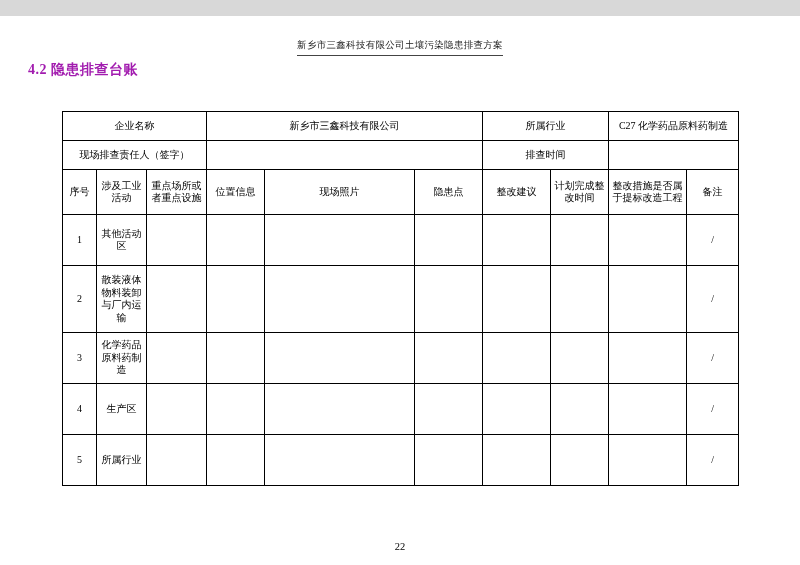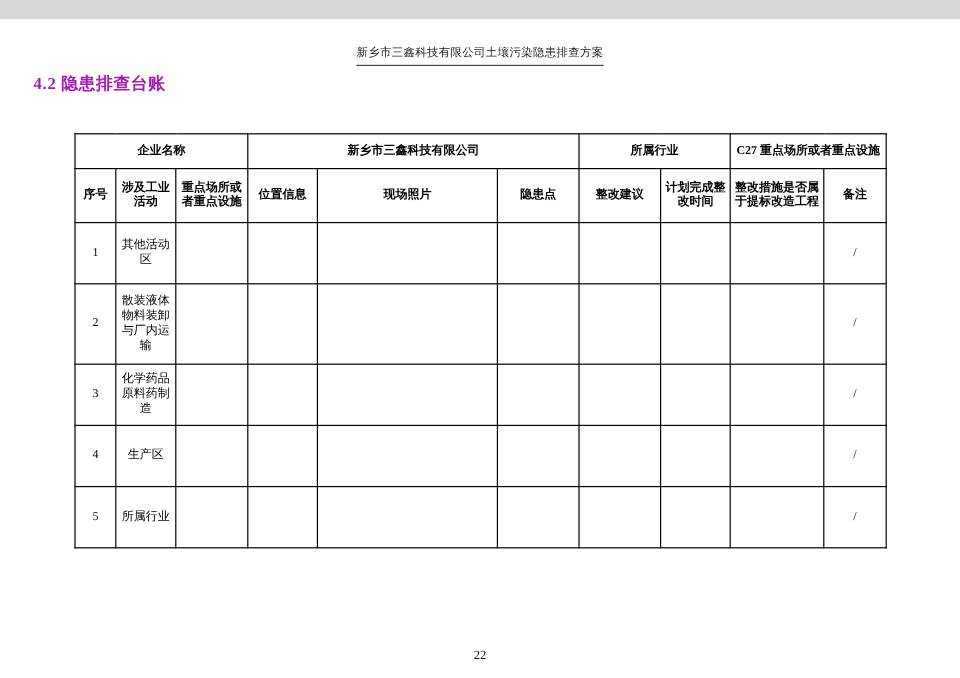--- a/index.html
+++ b/index.html
@@ -67,21 +67,21 @@
     border: 1px solid #000;
     font-size: 10px;
     text-align: center;
     vertical-align: middle;
     color: #000;
     padding: 2px 2px;
     line-height: 1.25;
     word-break: break-all;
   }
   td.bold {
-    font-weight: bold;
+    font-weight: normal;
   }
   td.hdr {
     height: 24px;
   }
   td.colhdr {
     height: 40px;
   }
   .row-tall td {
     height: 46px;
   }
@@ -124,21 +124,27 @@
       <col style="width:68px">
       <col style="width:58px">
       <col style="width:78px">
       <col style="width:52px">
     </colgroup>
     <tbody>
       <tr>
         <td class="hdr bold" colspan="3">企业名称</td>
         <td class="hdr bold" colspan="3">新乡市三鑫科技有限公司</td>
         <td class="hdr bold" colspan="2">所属行业</td>
-        <td class="hdr bold" colspan="2">C27 重点场所或者重点设施</td>
+        <td class="hdr bold" colspan="2">C27 化学药品原料药制造</td>
+      </tr>
+      <tr>
+        <td class="hdr bold" colspan="3">现场排查责任人（签字）</td>
+        <td class="hdr" colspan="3"></td>
+        <td class="hdr bold" colspan="2">排查时间</td>
+        <td class="hdr" colspan="2"></td>
       </tr>
       <tr>
         <td class="colhdr bold">序号</td>
         <td class="colhdr bold">涉及工业活动</td>
         <td class="colhdr bold">重点场所或者重点设施</td>
         <td class="colhdr bold">位置信息</td>
         <td class="colhdr bold">现场照片</td>
         <td class="colhdr bold">隐患点</td>
         <td class="colhdr bold">整改建议</td>
         <td class="colhdr bold">计划完成整改时间</td>

